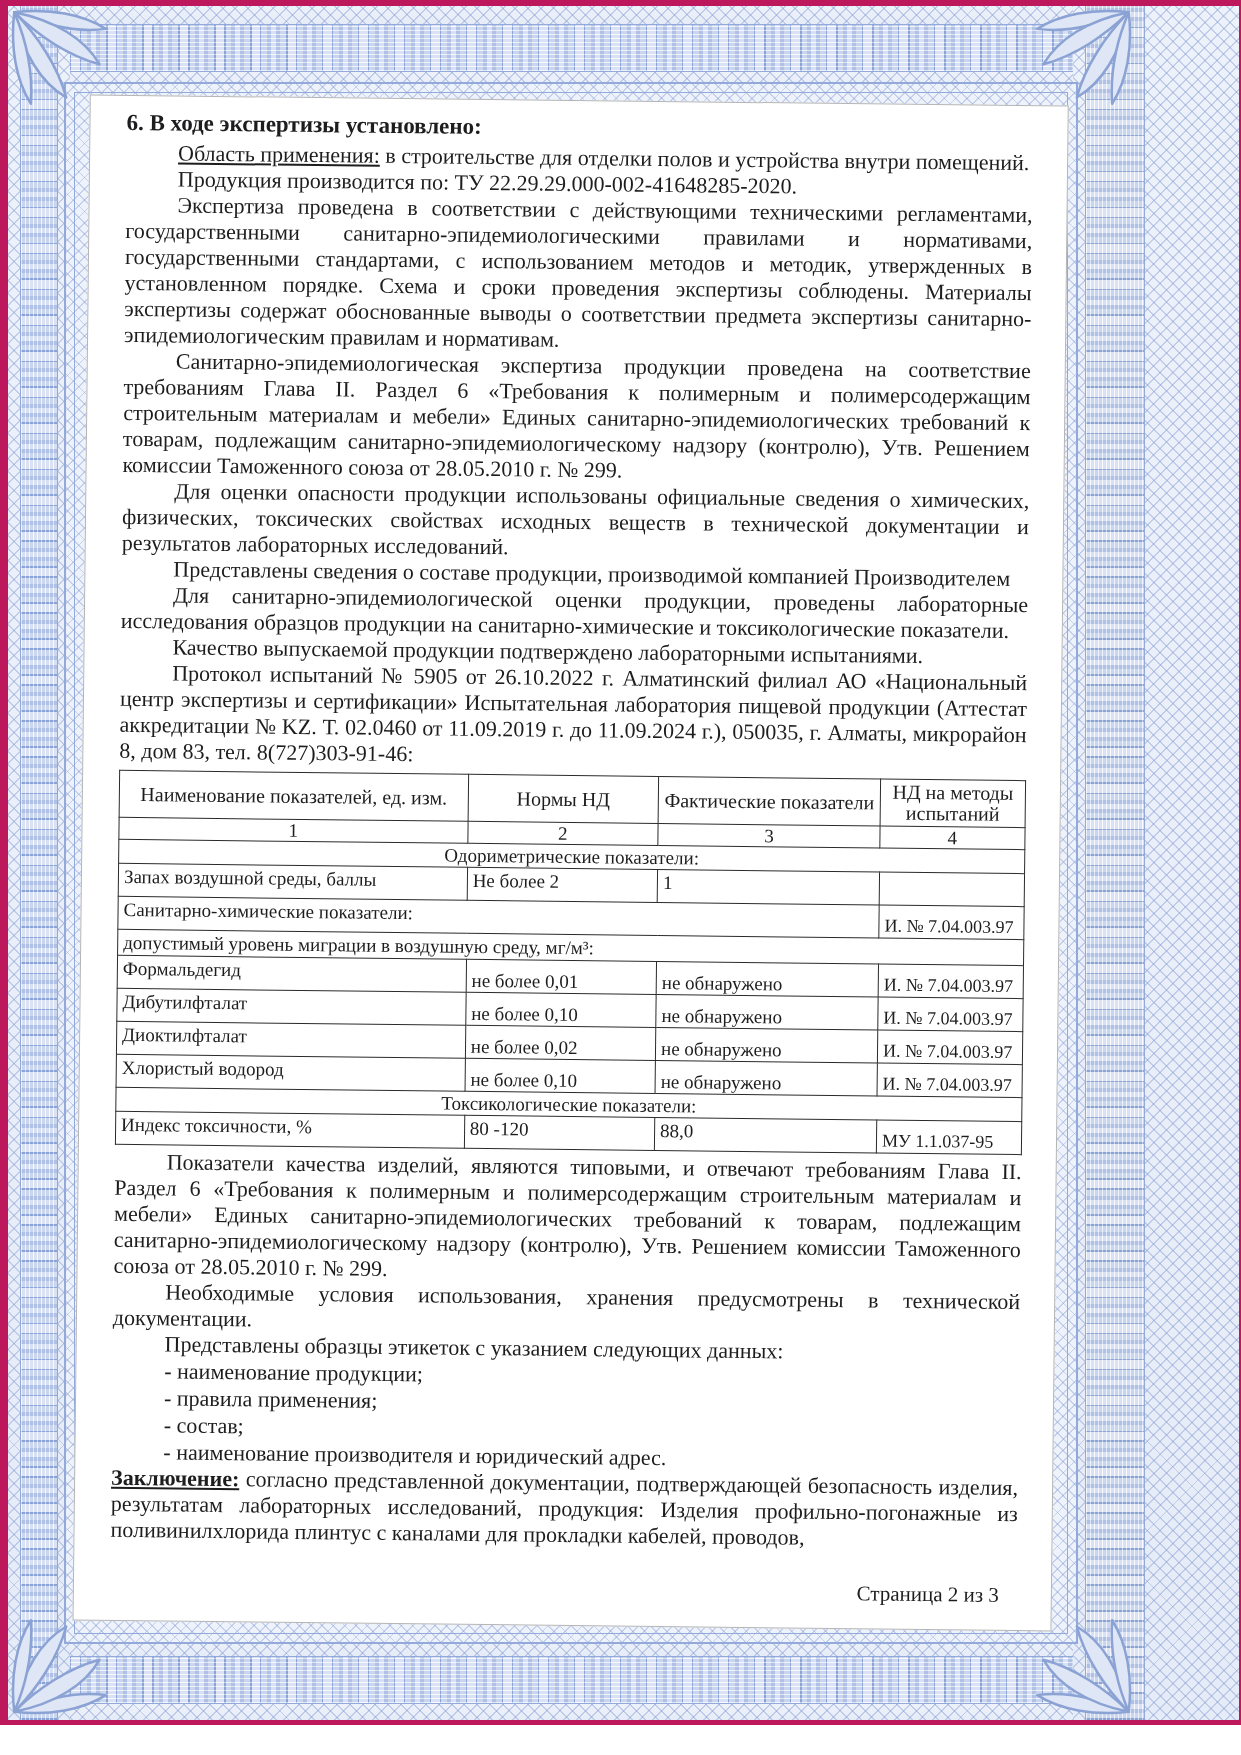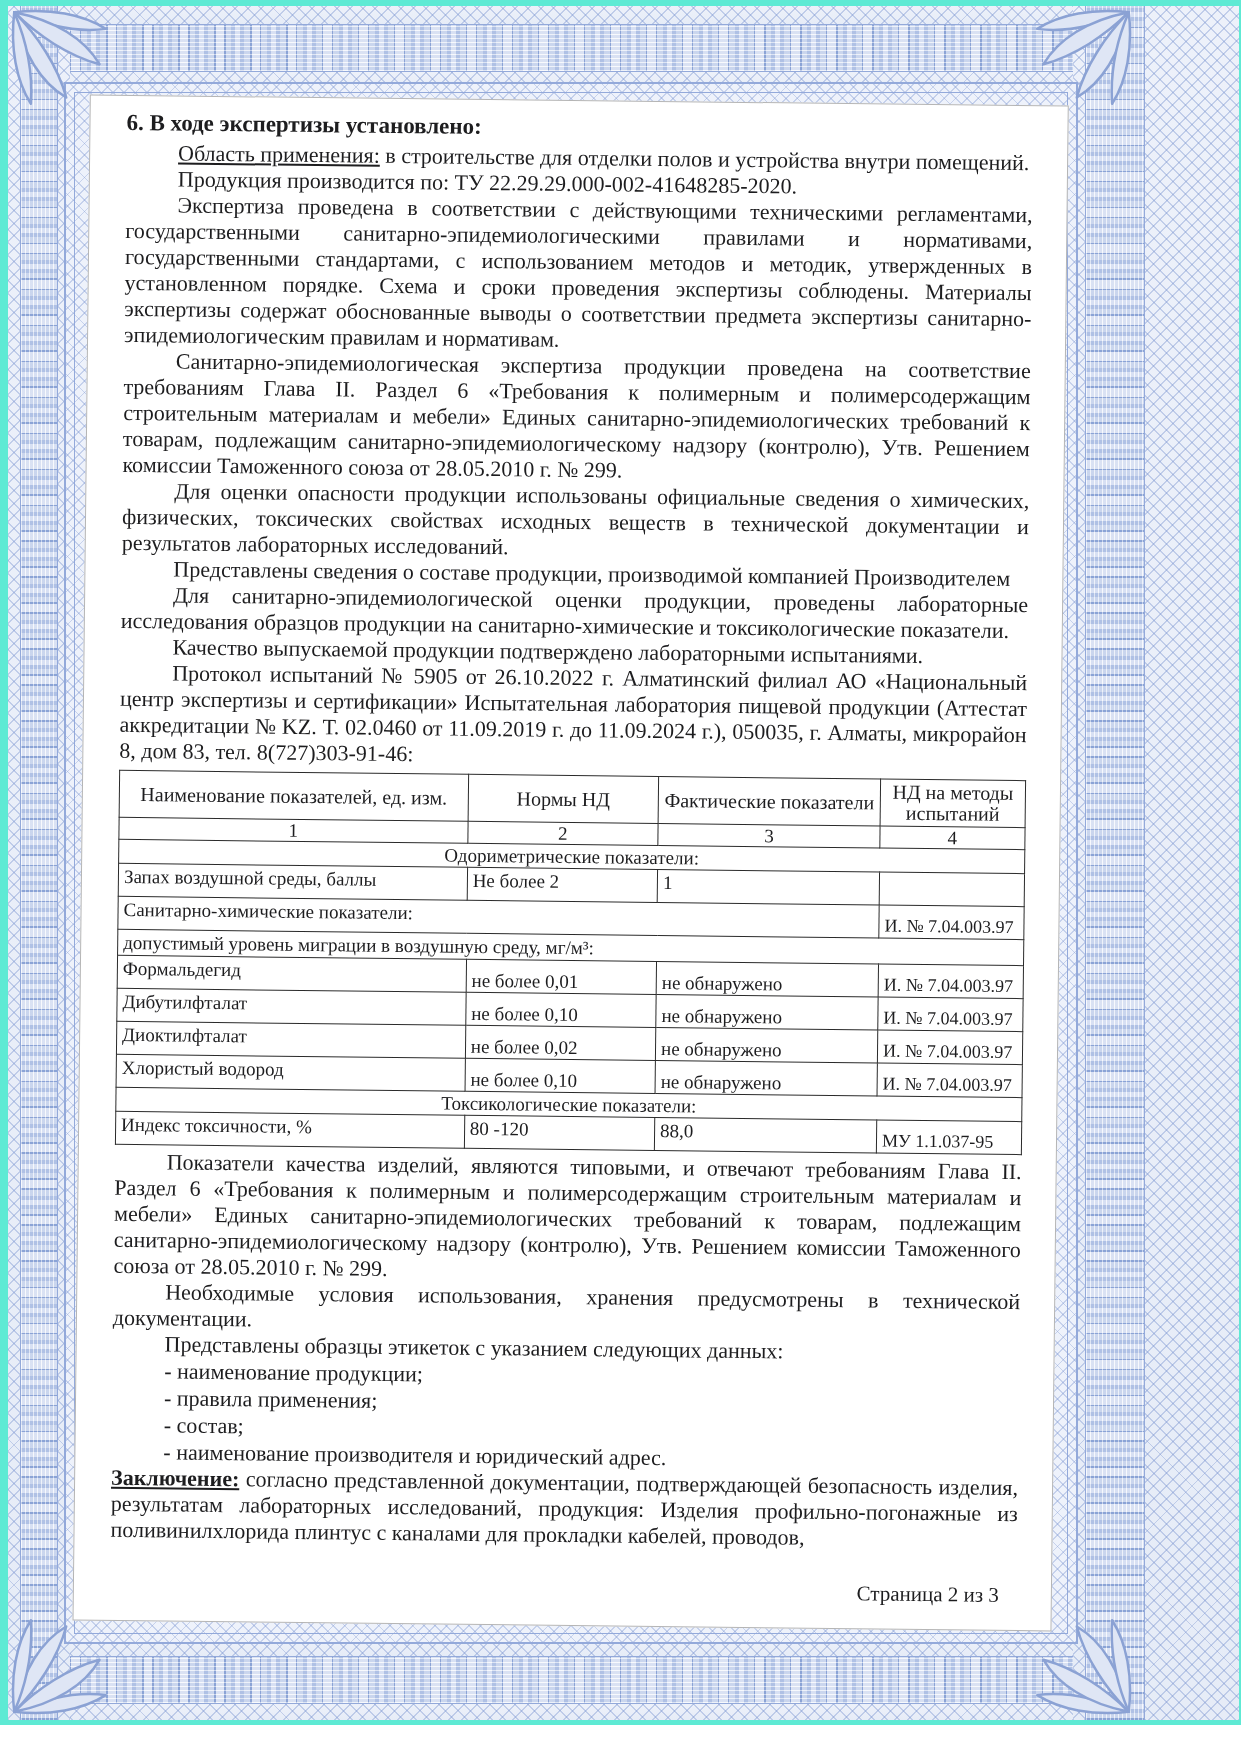--- a/index.html
+++ b/index.html
@@ -1,17 +1,17 @@
 <!DOCTYPE html>
 <html><head>
 <meta charset="utf-8">
 <style>
   html,body{margin:0;padding:0;background:#ffffff;}
   .sheet{
-    position:relative;width:1241px;height:1725px;background:#5eead4;overflow:hidden;
+    position:relative;width:1241px;height:1725px;background:#be185d;overflow:hidden;
     font-family:"Liberation Serif","DejaVu Serif",serif;color:#1d1d1f;
   }
   
   .band{position:absolute;display:flex;z-index:1;}
   .band-top{top:6px;left:8px;right:2px;height:82px;flex-direction:column;}
   .band-bottom{top:1638px;left:8px;right:2px;height:82px;flex-direction:column;}
   .band-left{top:6px;left:8px;width:62px;height:1714px;flex-direction:row;}
   .band-right{top:6px;right:2px;width:166px;height:1714px;flex-direction:row;}
   .lat{
     background:

